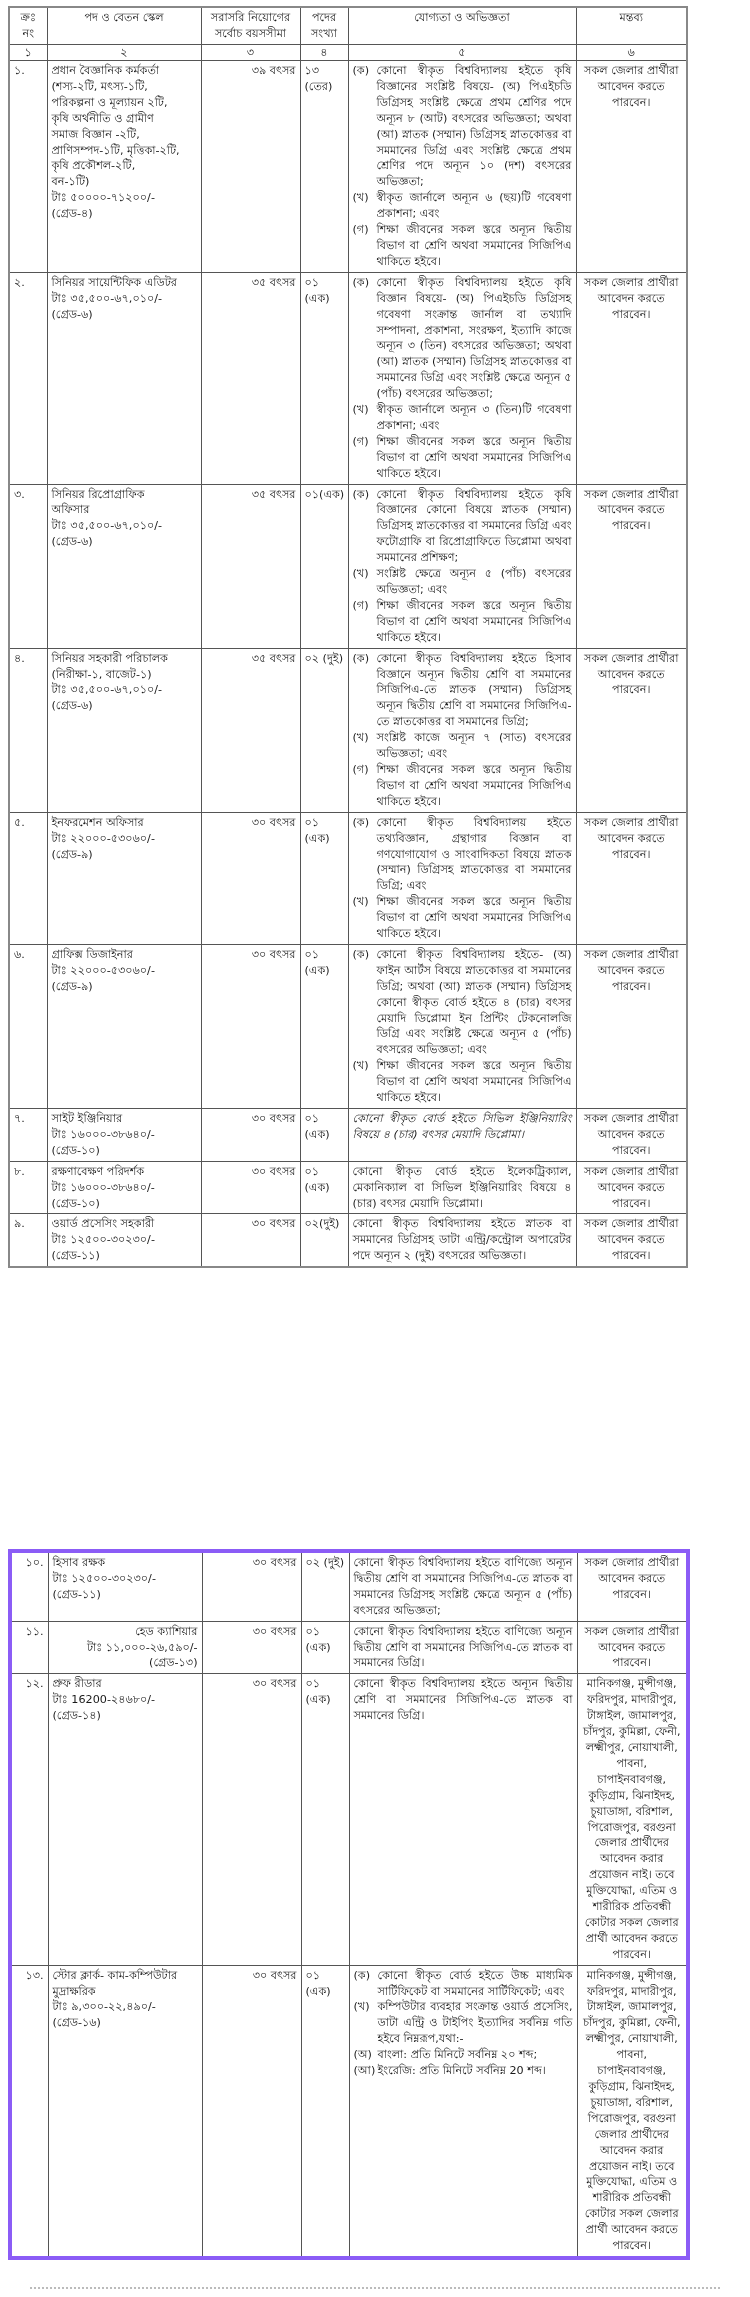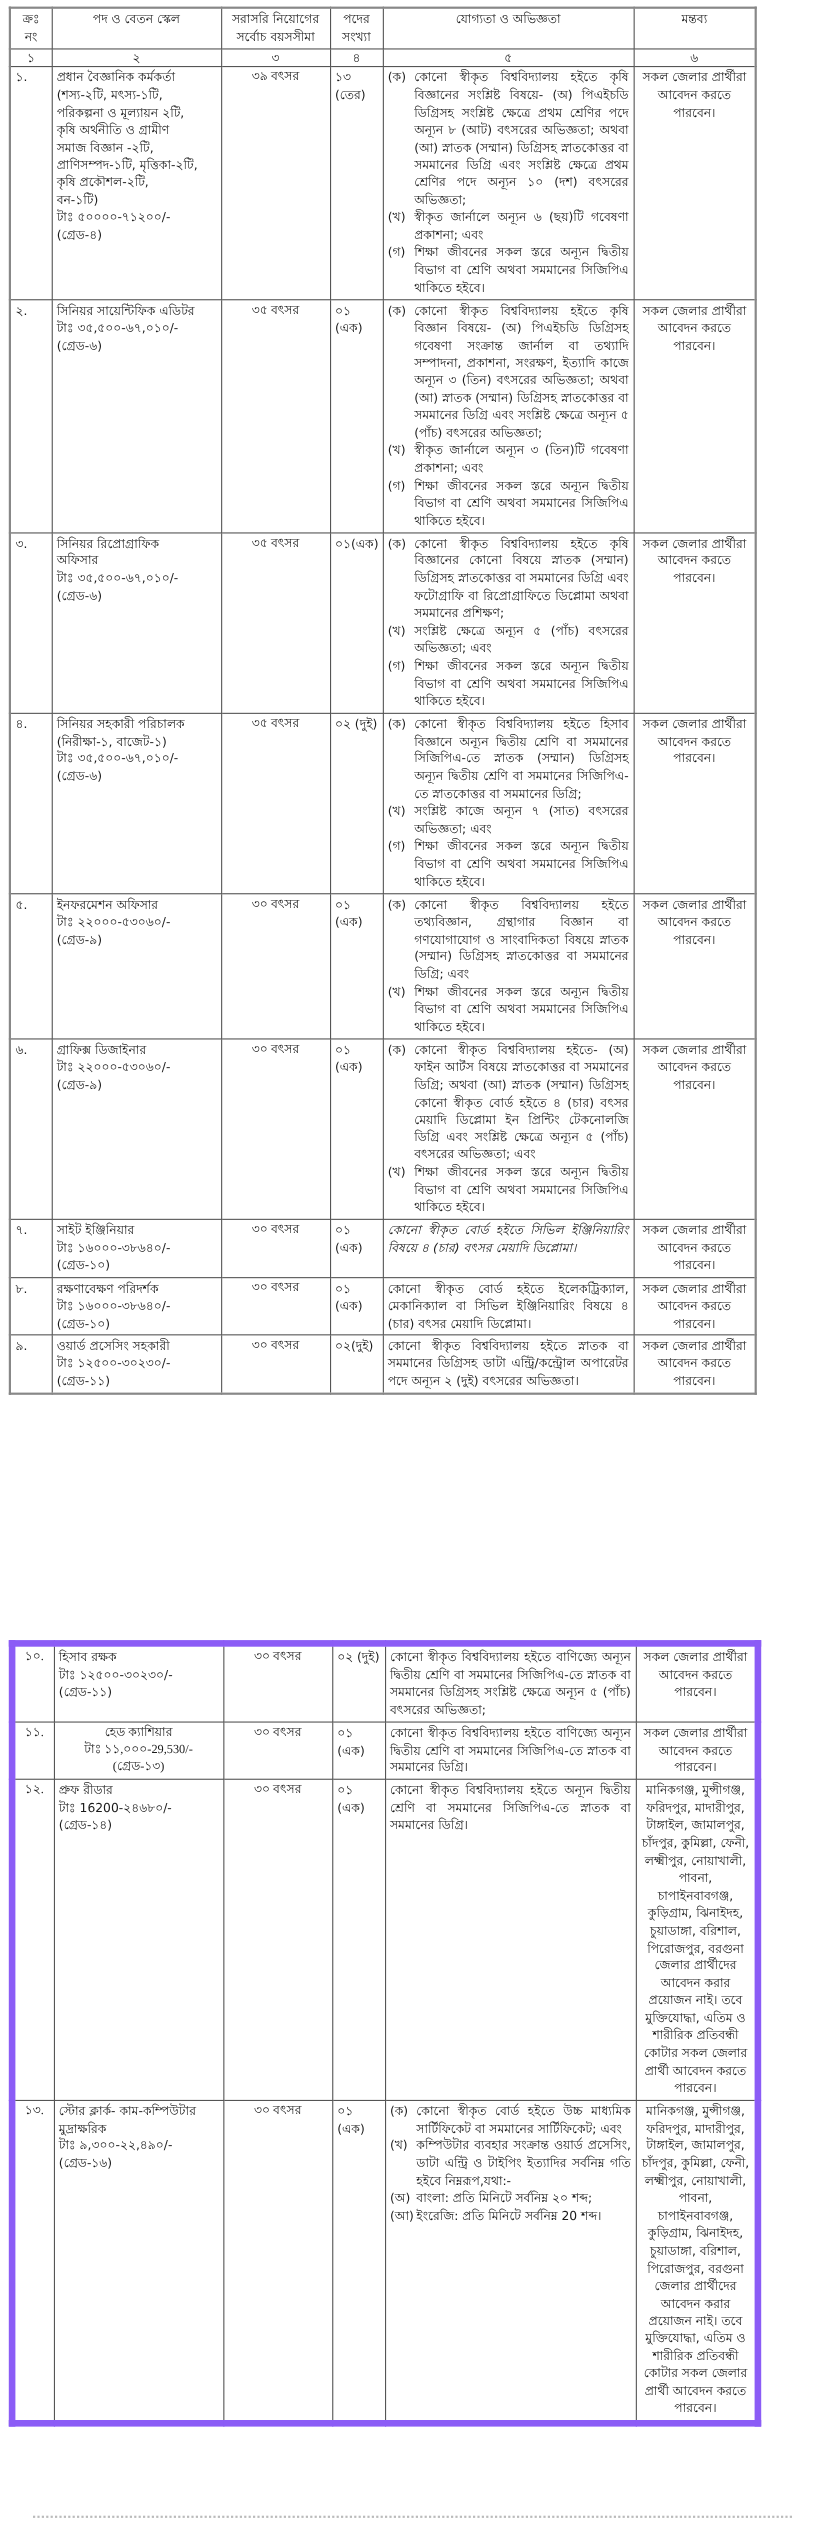--- a/index.html
+++ b/index.html
@@ -1,25 +1,25 @@
 <!DOCTYPE html>
 <html><head>
 <meta charset="utf-8">
 <style>
   html, body { margin: 0; padding: 0; background: #ffffff; }
   body { width: 750px; height: 2297px; overflow: hidden; position: relative;
          font-family: "DejaVu Sans", "Liberation Sans", sans-serif; color: #1a1a1a; }
   .tbl { position: absolute; left: 8px; width: 638px; border-collapse: collapse; table-layout: fixed; }
   .tbl td { border: 1px solid #555; vertical-align: top; font-size: 11.2px; line-height: 15.9px; padding: 2px 4px; }
   #tbl1 { top: 6px; border: 2px solid #888; }
-  #tbl2 { top: 1491px; border: 6px solid #8b5cf6; }
+  #tbl2 { top: 1549px; border: 4px solid #8b5cf6; }
   .hdr td { text-align: center; vertical-align: top; line-height: 16px; }
   .num-row td { text-align: center; line-height: 15px; padding: 0 4px; }
   .c1 { width: 38px; } .c2 { width: 154px; } .c3 { width: 99px; } .c4 { width: 48px; } .c5 { width: 228px; } .c6 { width: 111px; }
-  .center { text-align: center; font-family: Liberation Serif, serif; }
+  .center { text-align: right; }
   .q { display: flex; }
   .q .lbl { flex: 0 0 24px; }
   .q .txt { flex: 1; text-align: justify; }
   .line { display: block; }
   .remark { text-align: center; margin-left: 46px; }
   .rule-bottom { position: absolute; left: 0; top: 2287px; width: 750px; height: 10px; background: #fff; }
   .rule-bottom .ghost { position:absolute; left: 30px; top: 0; width: 690px; height: 3px; border-top: 2px dotted #bbb; }
 </style>
 </head>
 <body>
@@ -288,21 +288,21 @@
         </td>
         <td>
           <div style="text-align: justify;">কোনো স্বীকৃত বিশ্ববিদ্যালয় হইতে বাণিজ্যে অন্যূন দ্বিতীয় শ্রেণি বা সমমানের সিজিপিএ-তে স্নাতক বা সমমানের ডিগ্রিসহ সংশ্লিষ্ট ক্ষেত্রে অন্যূন ৫ (পাঁচ) বৎসরের অভিজ্ঞতা;</div>
         </td>
         <td class="remark">সকল জেলার প্রার্থীরা আবেদন করতে পারবেন।</td>
       </tr>
       <tr>
         <td class="center">১১.</td>
         <td class="center">
           <span class="line">হেড ক্যাশিয়ার</span>
-          <span class="line">টাঃ ১১,০০০-29,530/-</span>
+          <span class="line">টাঃ ১১,০০০-২৬,৫৯০/-</span>
           <span class="line">(গ্রেড-১৩)</span>
         </td>
         <td class="center">৩০ বৎসর</td>
         <td>
           <span class="line">০১ (এক)</span>
         </td>
         <td>
           <div style="text-align: justify;">কোনো স্বীকৃত বিশ্ববিদ্যালয় হইতে বাণিজ্যে অন্যূন দ্বিতীয় শ্রেণি বা সমমানের সিজিপিএ-তে স্নাতক বা সমমানের ডিগ্রি।</div>
         </td>
         <td class="remark">সকল জেলার প্রার্থীরা আবেদন করতে পারবেন।</td>

